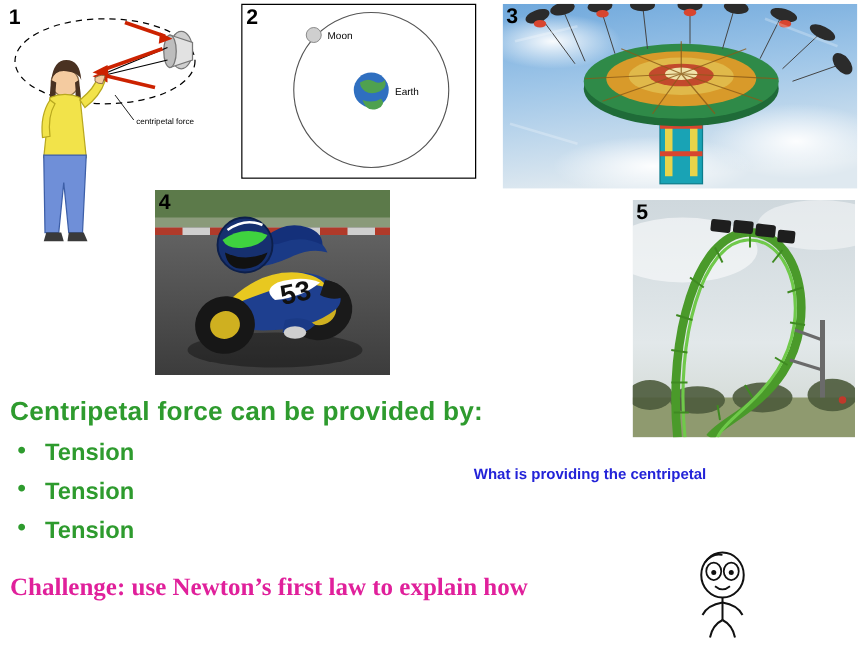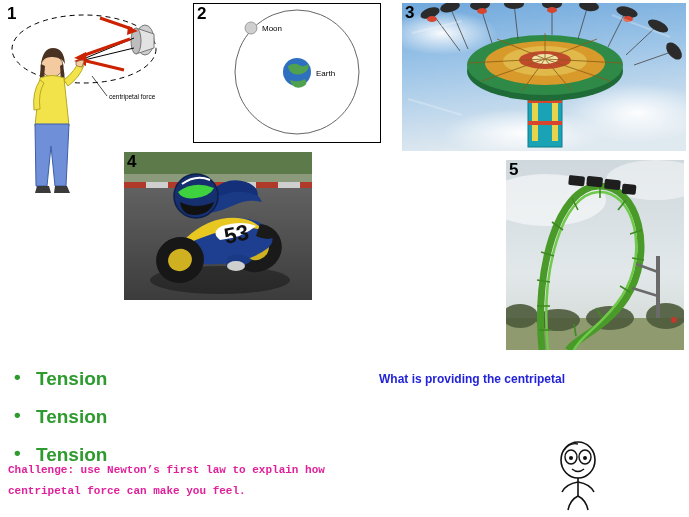--- a/index.html
+++ b/index.html
@@ -45,38 +45,38 @@
     position:absolute;left:8px;top:318px;
     font-family:"Liberation Sans", sans-serif;
     font-weight:bold;font-size:21px;color:#2e9b2e;
     letter-spacing:.2px;
   }
   .bullets{position:absolute;left:10px;top:352px;}
   .bullets li{
     list-style:none;
     font-family:"Liberation Sans", sans-serif;
     font-weight:bold;font-size:19px;color:#2e9b2e;
-    margin:16px 0 9px 0;position:relative;padding-left:26px;
+    margin:0 0 9px 0;position:relative;padding-left:26px;
   }
   .bullets li:before{
     content:"\2022";position:absolute;left:4px;top:-2px;font-size:19px;color:#2e9b2e;
   }
   .bullets{margin:0;padding:0;}
 
   .question{
     position:absolute;left:262px;top:368px;width:420px;
     font-family:"Liberation Sans", sans-serif;
     font-weight:bold;font-size:12px;color:#2323d8;
     text-align:center;line-height:23px;
   }
 
   .challenge{
     position:absolute;left:8px;top:460px;width:530px;
-    font-family:Liberation Mono, monospace;
-    font-weight:bold;font-size:11px;color:#e0209b;
+    font-family:Liberation Serif, serif;
+    font-weight:bold;font-size:20px;color:#e0209b;
     line-height:21px;
   }
   .challenge .ch-word{color:#e0209b;}
 
   
   #doodle{position:absolute;left:548px;top:440px;width:60px;height:72px;}
 </style>
 </head>
 <body>
 
@@ -346,36 +346,36 @@
 
       <rect x="150" y="96" width="4" height="62" fill="#6a6a6a"></rect>
       <line x1="152" y1="112" x2="130" y2="104" stroke="#6a6a6a" stroke-width="2.5"></line>
       <line x1="152" y1="136" x2="126" y2="128" stroke="#6a6a6a" stroke-width="2.5"></line>
 
       <circle cx="168" cy="160" r="3" fill="#c0392b"></circle>
     </svg>
     <div class="num onphoto">5</div>
   </div>
 
+  <div class="headline">Centripetal force can be provided by:</div>
 
   <ul class="bullets">
     <li>Tension</li>
     <li>Tension</li>
     <li>Tension</li>
   </ul>
 
   <div class="question">
     <div>What is providing the centripetal</div>
   </div>
 
   <div class="challenge">
     <div>
       <span class="ch-word">Challenge</span><span>: use Newton’s first law to explain how</span>
     </div>
-    <div>centripetal force can make you feel.</div>
   </div>
 
   <svg id="doodle" viewBox="0 0 60 72">
     <ellipse cx="30" cy="20" rx="17" ry="18" fill="#ffffff" stroke="#111" stroke-width="1.6"></ellipse>
     <ellipse cx="23" cy="17" rx="6" ry="7" fill="#ffffff" stroke="#111" stroke-width="1.4"></ellipse>
     <ellipse cx="37" cy="17" rx="6" ry="7" fill="#ffffff" stroke="#111" stroke-width="1.4"></ellipse>
     <circle cx="23" cy="18" r="2" fill="#111"></circle>
     <circle cx="37" cy="18" r="2" fill="#111"></circle>
     <path d="M24 29 q6 5 12 0" fill="none" stroke="#111" stroke-width="1.4"></path>
     <path d="M16 10 q6 -8 14 -6" fill="none" stroke="#111" stroke-width="1.4"></path>

